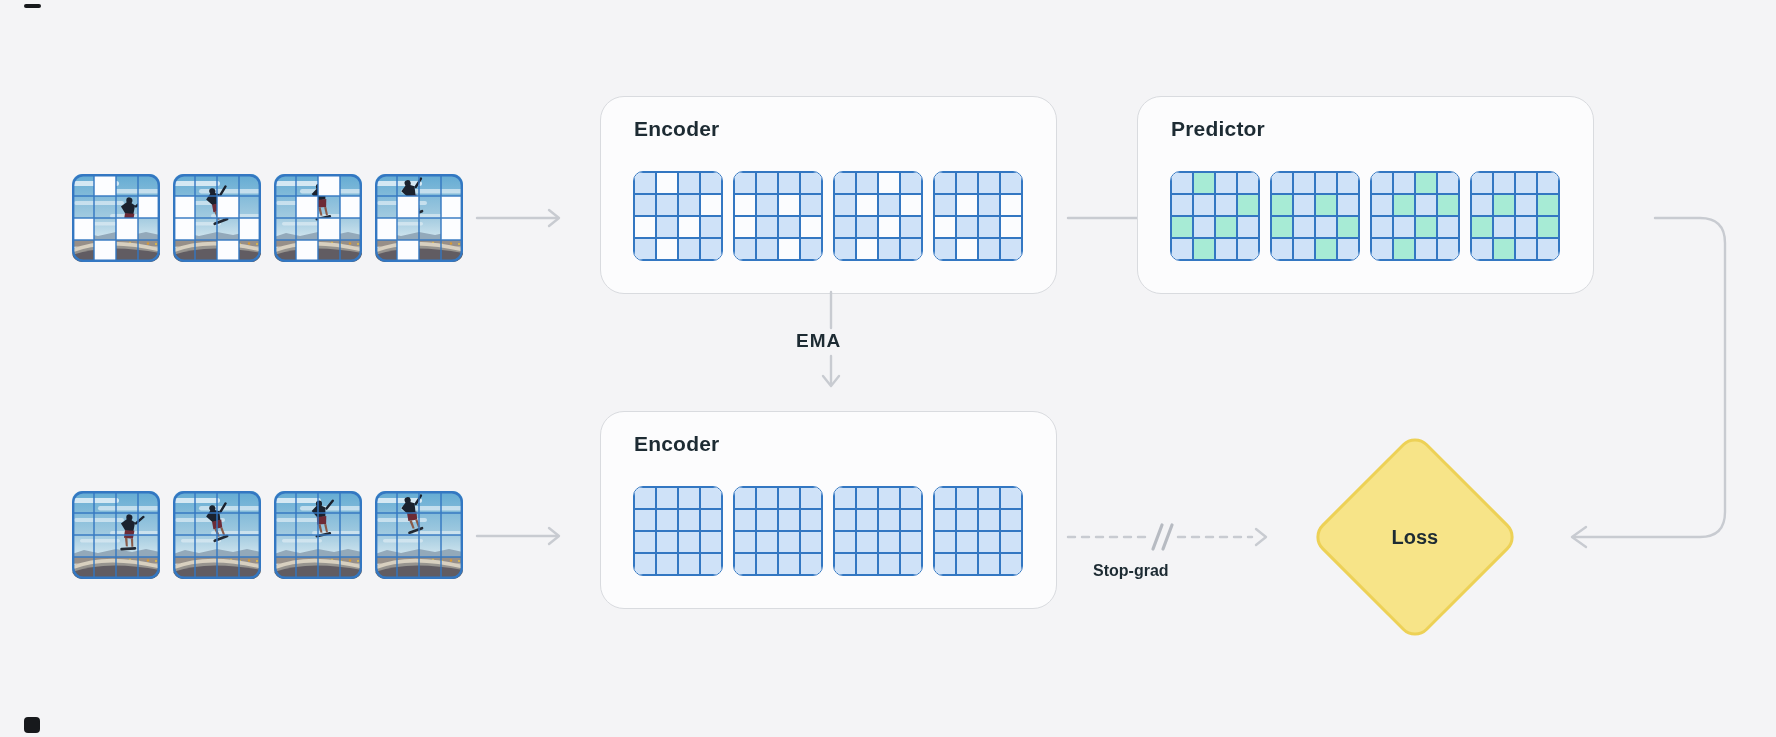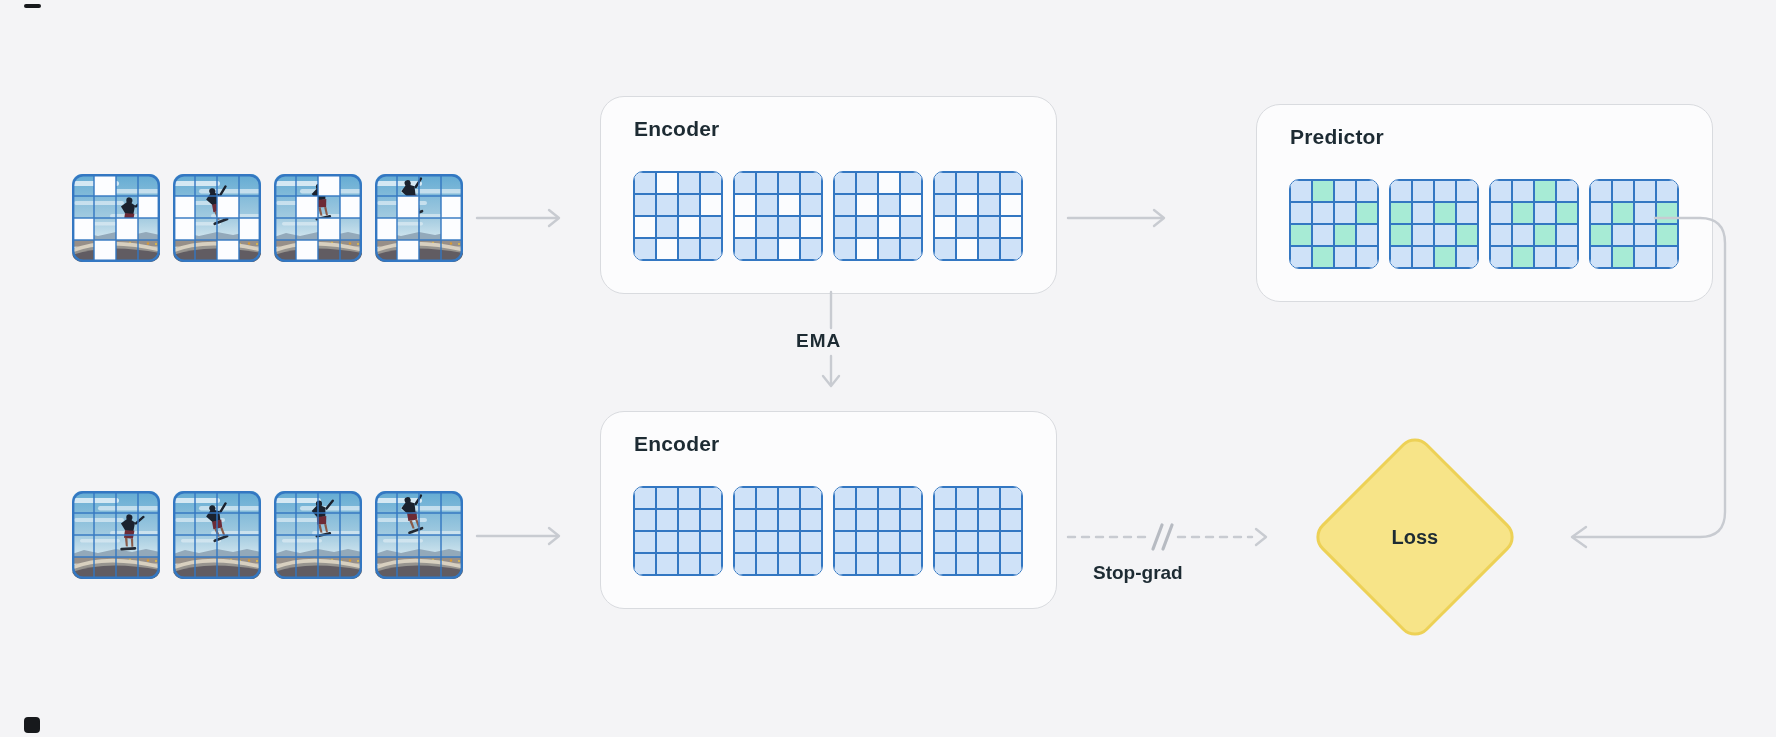--- a/index.html
+++ b/index.html
@@ -343,21 +343,21 @@
           <div class="cell cb"></div>
         </div>
     </div>
   </div>
 
   <svg class="arrow-svg" style="left:1066px;top:206px;" width="110" height="24">
     <line class="s" x1="2" y1="12" x2="96" y2="12"></line>
       <path class="s" d="M88,4 L98,12 L88,20"></path>
   </svg>
 
-  <div class="panel" style="left:1256px;top:96px;margin-top:8px;">
+  <div class="panel" style="left:1137px;top:96px;">
     <div class="panel-title">Predictor</div>
     <div class="panel-grids">
       <div class="tgrid">
           <div class="cell cb"></div>
           <div class="cell cg"></div>
           <div class="cell cb"></div>
           <div class="cell cb"></div>
           <div class="cell cb"></div>
           <div class="cell cb"></div>
           <div class="cell cb"></div>
@@ -725,21 +725,21 @@
     </div>
   </div>
 
   <svg class="arrow-svg" style="left:1066px;top:524px;" width="215" height="26">
     <line class="s s-dash" x1="2" y1="13" x2="84" y2="13"></line>
     <line class="s s-slash" x1="96" y1="1" x2="87" y2="25"></line>
     <line class="s s-slash" x1="106" y1="1" x2="97" y2="25"></line>
     <line class="s s-dash" x1="112" y1="13" x2="186" y2="13"></line>
     <path class="s" d="M190,5 L200,13 L190,21"></path>
   </svg>
-  <div class="diagram-label" style="left:1093px;top:562px;width:140px;font-size:19px;">Stop-grad</div>
+  <div class="diagram-label" style="left:1093px;top:562px;width:140px;font-size:16px;">Stop-grad</div>
 
   <div class="loss">
     <span>Loss</span>
   </div>
 
   <svg class="arrow-svg" style="left:1550px;top:200px;" width="195" height="350">
     <path class="s" d="M105,18 H150 Q175,18 175,43 V312 Q175,337 150,337 H25"></path>
     <path class="s" d="M36,327 L22,337 L36,347"></path>
   </svg>
 

